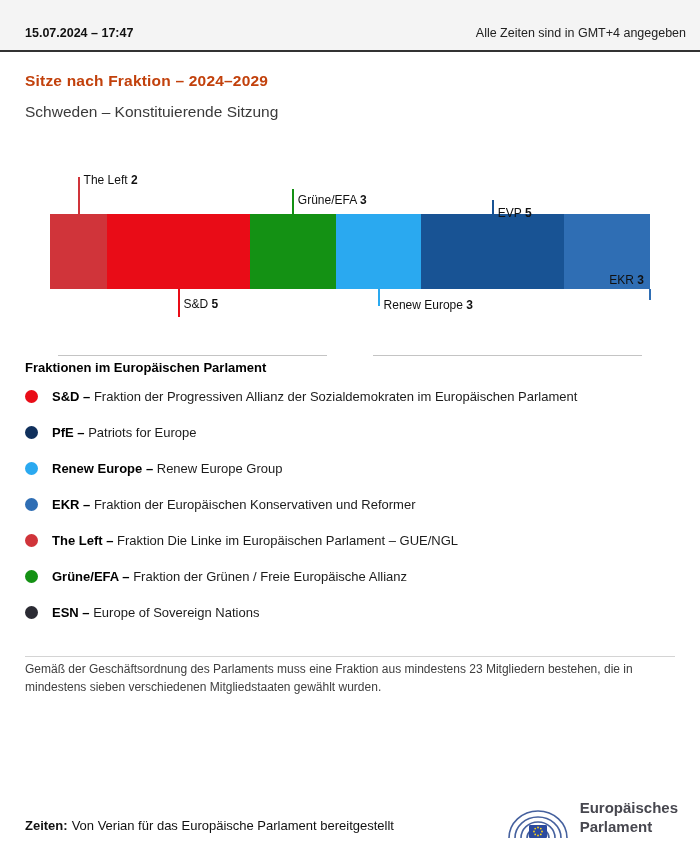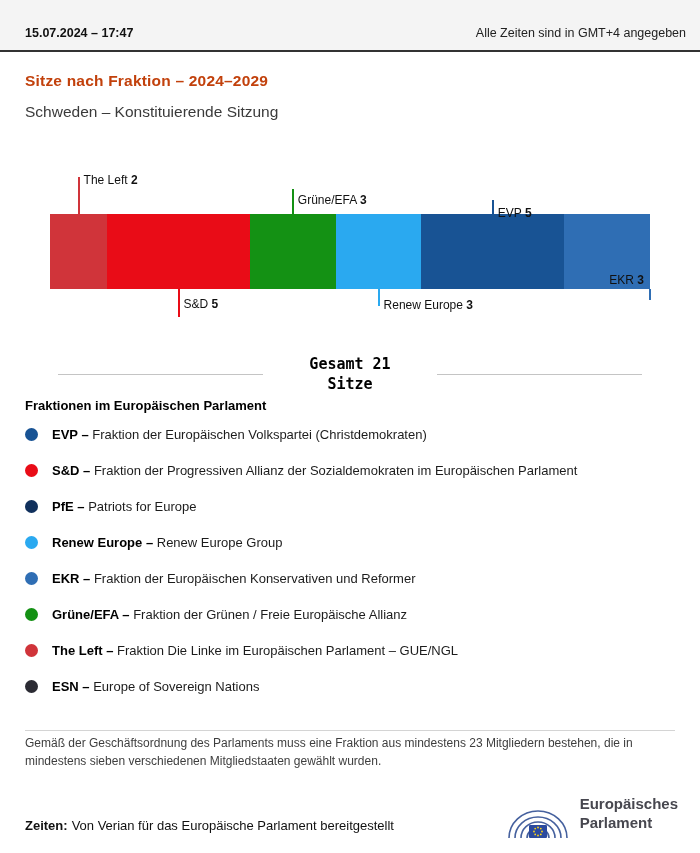--- a/index.html
+++ b/index.html
@@ -36,21 +36,21 @@
   .abbr { font-weight:bold; color:#000; }
 
   .footnote { margin:36px 25px 0 25px; border-top:1px solid #d4d4d4; padding-top:3px;
               font-size:12px; color:#3e3e3e; line-height:1.5; }
 
   .bottom { position:absolute; left:25px; right:22px; bottom:12px; display:flex;
             justify-content:space-between; align-items:flex-end; }
   .source { font-size:13px; color:#111; margin-bottom:8px; }
   .source b { font-weight:bold; }
   .source span { margin-left:4px; }
-  .logo { display:flex; align-items:flex-start; gap:10px; }
+  .logo { display:flex; align-items:center; gap:10px; }
   .logo-text { font-size:15px; font-weight:bold; color:#47474f; line-height:1.25; }
 </style>
 </head>
 <body>
 
 <div class="page">
 
   <header class="topbar">
     <span class="date">15.07.2024 – 17:47</span>
     <span class="tz">Alle Zeiten sind in GMT+4 angegeben</span>
@@ -79,57 +79,49 @@
       <div class="callout-line" style="left: calc(54.7619% - 1px); background: rgb(42, 169, 240); top: 120px; height: 17px;"></div>
       <div class="callout-label" style="top: 129px; left: calc(54.7619% + 5px);"><span>Renew Europe </span><b>3</b></div>
       <div class="callout-line" style="left: calc(73.8095% - 1px); background: rgb(24, 83, 148); top: 31px; height: 14px;"></div>
       <div class="callout-label" style="top: 37px; left: calc(73.8095% + 5px);"><span>EVP </span><b>5</b></div>
       <div class="callout-line" style="left: calc(100% - 1px); background: rgb(47, 110, 180); top: 120px; height: 11px;"></div>
       <div class="callout-label" style="top: 104px; right: 6px;"><span>EKR </span><b>3</b></div>
     </section>
 
   <div class="total">
     <span class="rule"></span>
-    <div class="text">
-      <div>Gesamt 21</div>
-      <div>Sitze</div>
-    </div>
     <span class="rule"></span>
   </div>
 
   <section class="legend">
     <h2>Fraktionen im Europäischen Parlament</h2>
     <div class="legend-list">
-        <div class="legend-item">
-          <span class="dot" style="background: rgb(24, 83, 148);"></span>
-          <span><b class="abbr">EVP – </b><span>Fraktion der Europäischen Volkspartei (Christdemokraten)</span></span>
-        </div>
         <div class="legend-item">
           <span class="dot" style="background: rgb(233, 12, 23);"></span>
           <span><b class="abbr">S&amp;D – </b><span>Fraktion der Progressiven Allianz der Sozialdemokraten im Europäischen Parlament</span></span>
         </div>
         <div class="legend-item">
           <span class="dot" style="background: rgb(16, 48, 92);"></span>
           <span><b class="abbr">PfE – </b><span>Patriots for Europe</span></span>
         </div>
         <div class="legend-item">
           <span class="dot" style="background: rgb(42, 169, 240);"></span>
           <span><b class="abbr">Renew Europe – </b><span>Renew Europe Group</span></span>
         </div>
         <div class="legend-item">
           <span class="dot" style="background: rgb(47, 110, 180);"></span>
           <span><b class="abbr">EKR – </b><span>Fraktion der Europäischen Konservativen und Reformer</span></span>
         </div>
         <div class="legend-item">
+          <span class="dot" style="background: rgb(208, 52, 58);"></span>
+          <span><b class="abbr">The Left – </b><span>Fraktion Die Linke im Europäischen Parlament – GUE/NGL</span></span>
+        </div>
+        <div class="legend-item">
           <span class="dot" style="background: rgb(20, 145, 20);"></span>
           <span><b class="abbr">Grüne/EFA – </b><span>Fraktion der Grünen / Freie Europäische Allianz</span></span>
-        </div>
-        <div class="legend-item">
-          <span class="dot" style="background: rgb(208, 52, 58);"></span>
-          <span><b class="abbr">The Left – </b><span>Fraktion Die Linke im Europäischen Parlament – GUE/NGL</span></span>
         </div>
         <div class="legend-item">
           <span class="dot" style="background: rgb(43, 43, 51);"></span>
           <span><b class="abbr">ESN – </b><span>Europe of Sovereign Nations</span></span>
         </div>
       </div>
   </section>
 
   <div class="footnote">Gemäß der Geschäftsordnung des Parlaments muss eine Fraktion aus mindestens 23 Mitgliedern bestehen, die in mindestens sieben verschiedenen Mitgliedstaaten gewählt wurden.</div>
 

